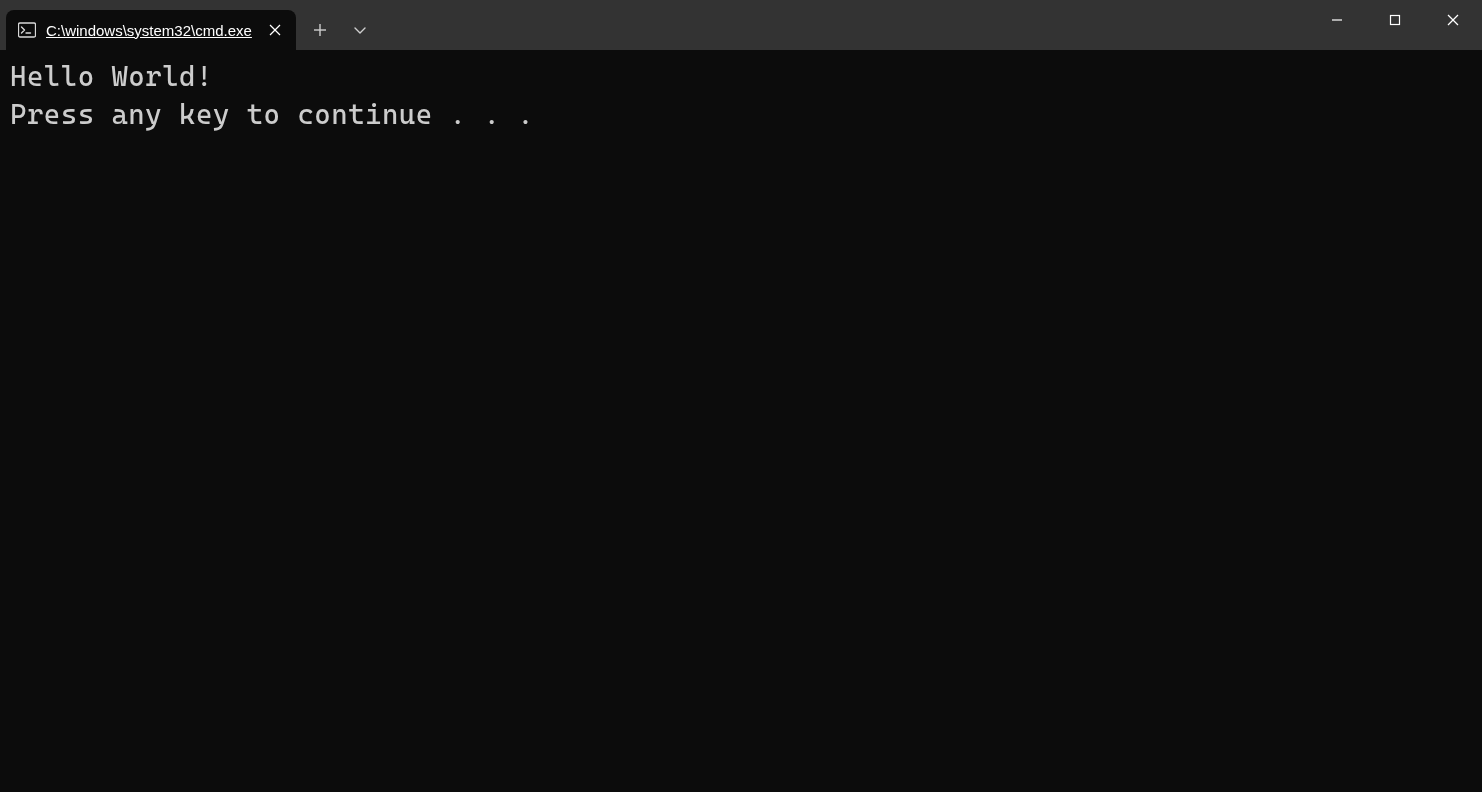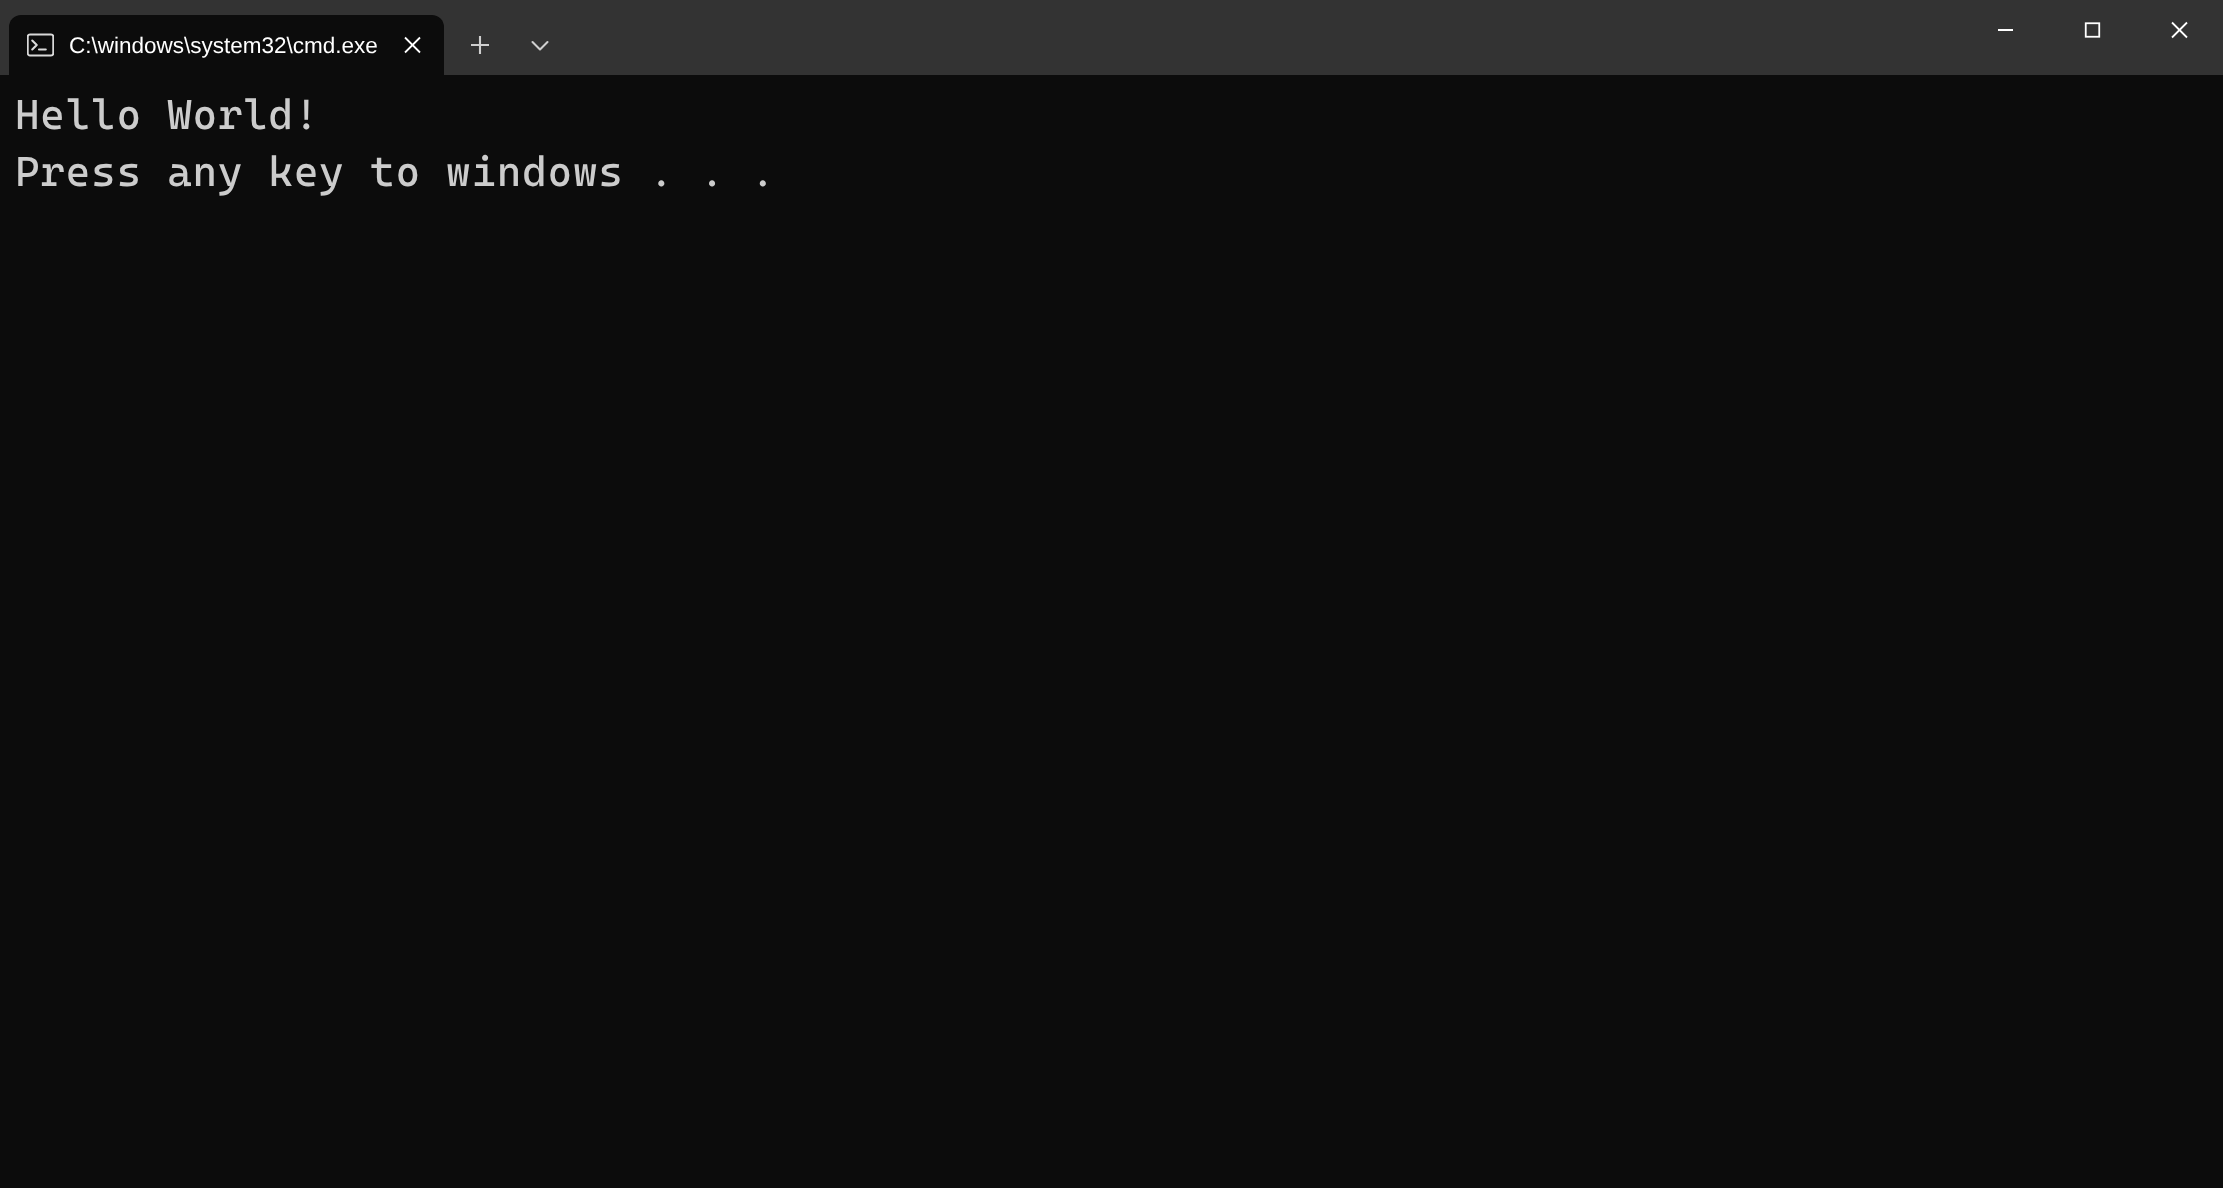--- a/index.html
+++ b/index.html
@@ -58,20 +58,21 @@
       display: flex;
       align-items: center;
       justify-content: center;
     }
     .tab-title {
       flex: 1;
       white-space: nowrap;
       overflow: hidden;
       color: #ffffff;
       font-size: 15px;
+      text-decoration: underline;
     }
     .tab-close {
       width: 22px;
       height: 22px;
       display: flex;
       align-items: center;
       justify-content: center;
       margin-left: auto;
       flex-shrink: 0;
       border-radius: 4px;
@@ -171,15 +172,15 @@
       <div class="ctrl-btn close">
         <svg width="12" height="12" viewBox="0 0 12 12">
           <line x1="1" y1="1" x2="11" y2="11" stroke="#ffffff" stroke-width="1.2"></line>
           <line x1="11" y1="1" x2="1" y2="11" stroke="#ffffff" stroke-width="1.2"></line>
         </svg>
       </div>
     </div>
   </div>
 
   <div class="terminal"><span>Hello World!</span>
-<span>Press any key to windows . . .</span></div>
+<span>Press any key to continue . . .</span></div>
 
 </div>
 
 </body></html>

